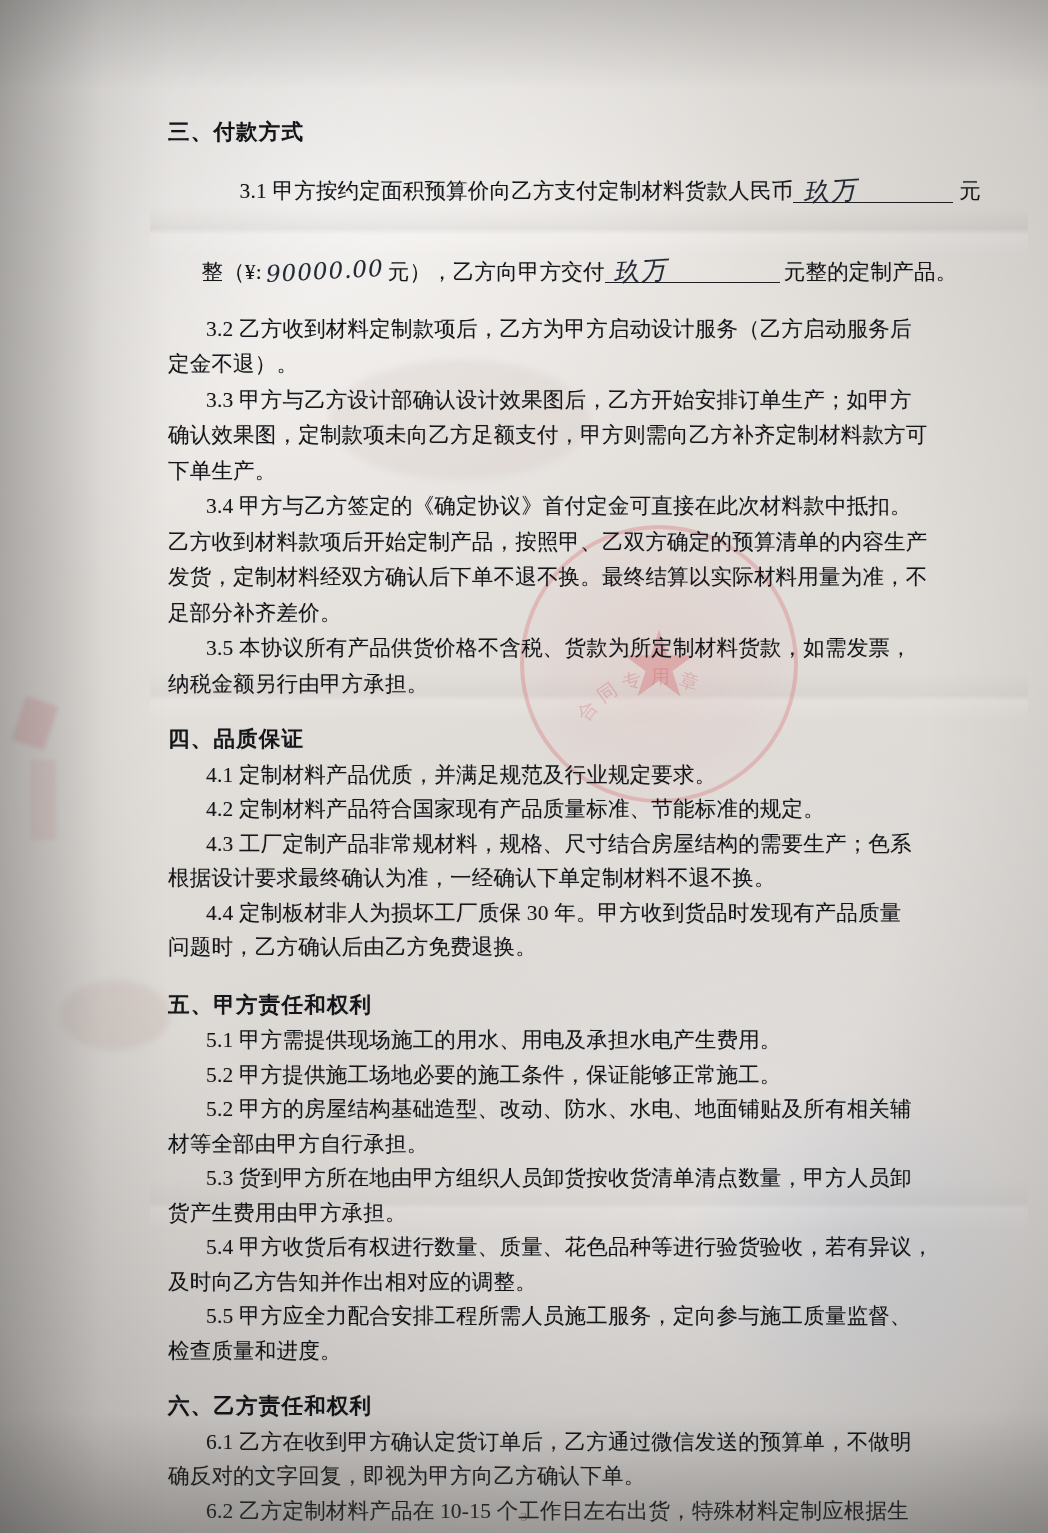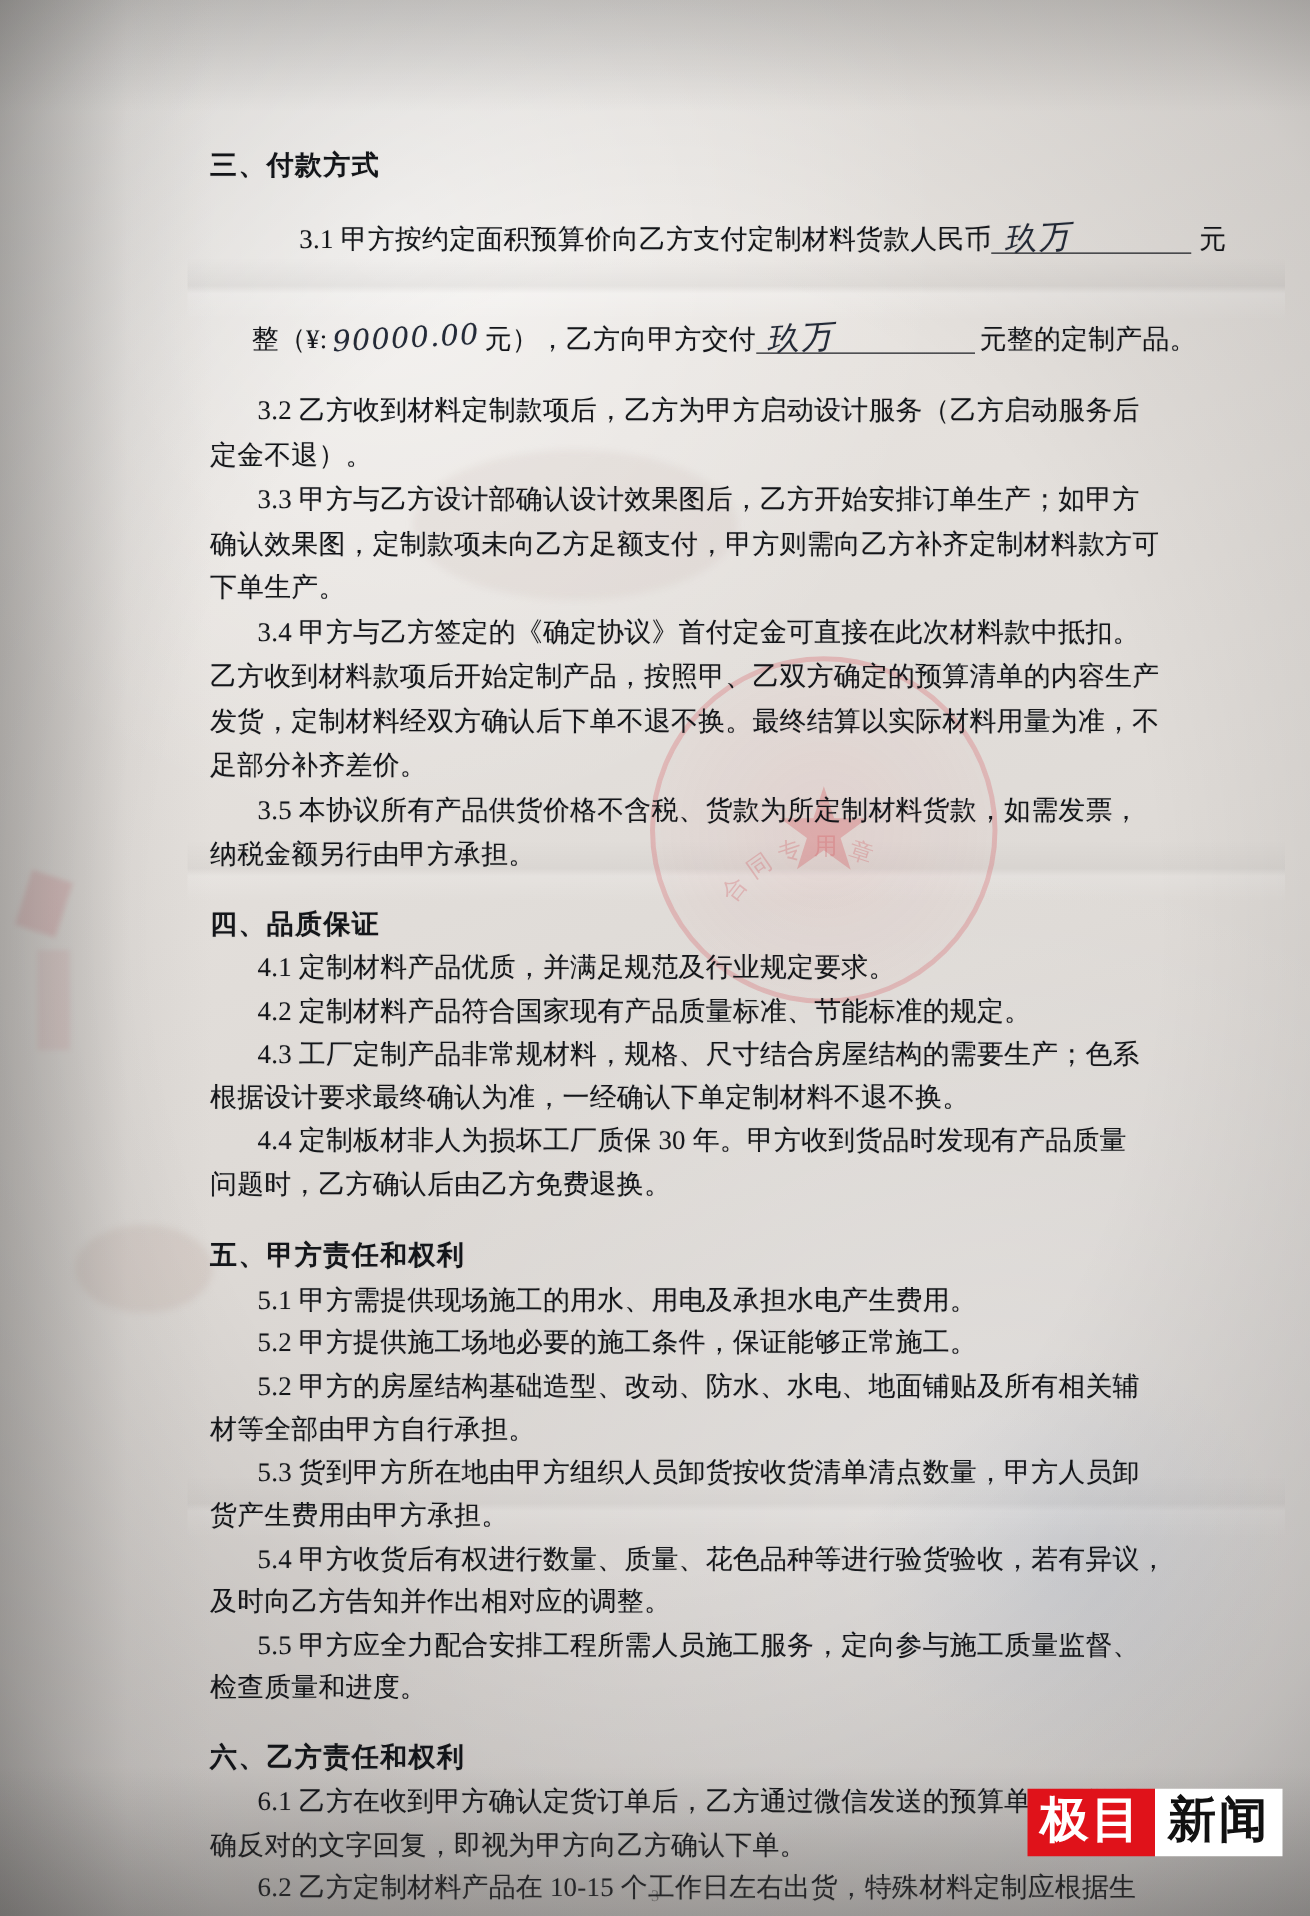--- a/index.html
+++ b/index.html
@@ -264,17 +264,13 @@
 
   </div>
 
   <div class="shadow-top"></div>
   <div class="shadow-left"></div>
   <div class="shadow-bottom"></div>
   <div class="vignette"></div>
 
   <div class="page-num">3</div>
 
-  <div class="watermark">
-    <span class="wm-red">极目</span>
-    <span class="wm-white">新闻</span>
-  </div>
 </div>
 
 </body></html>

